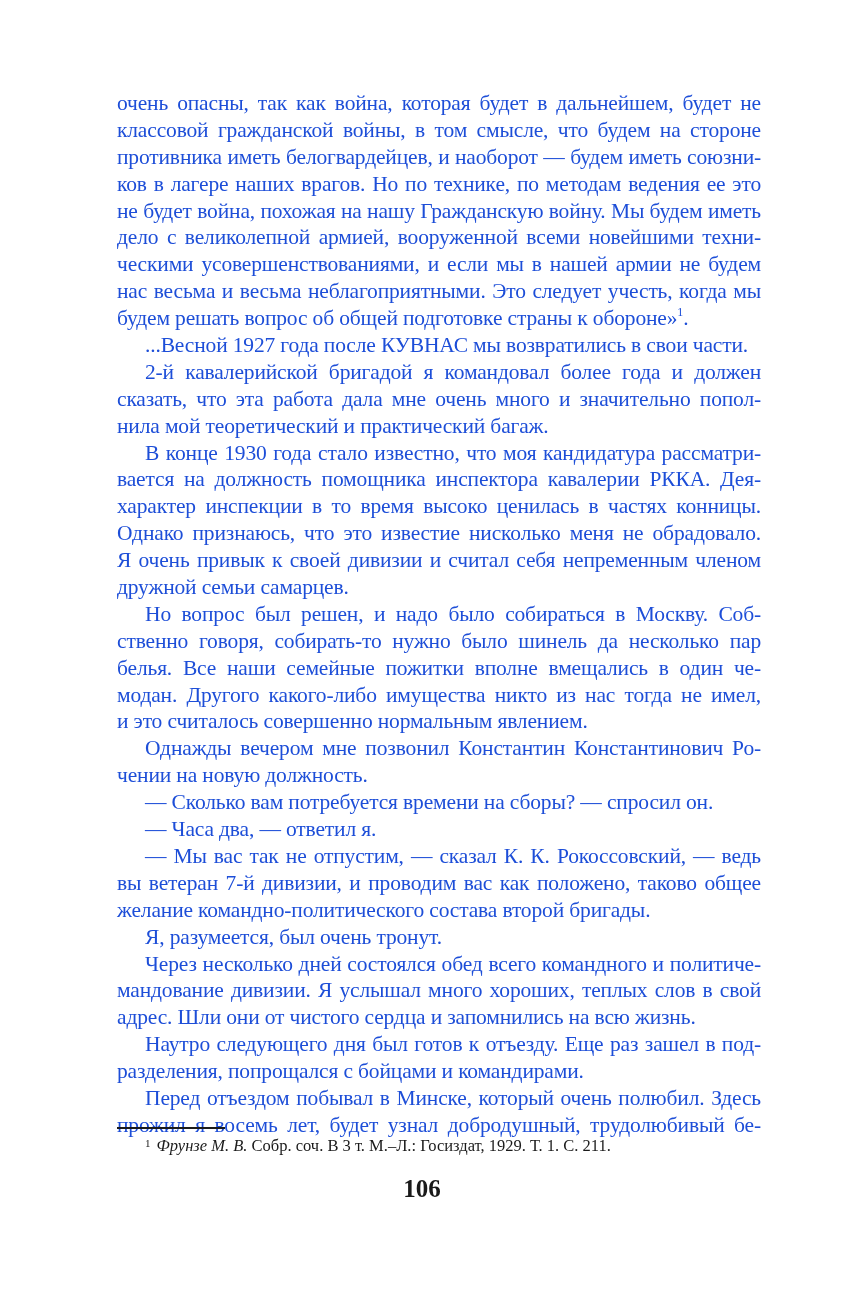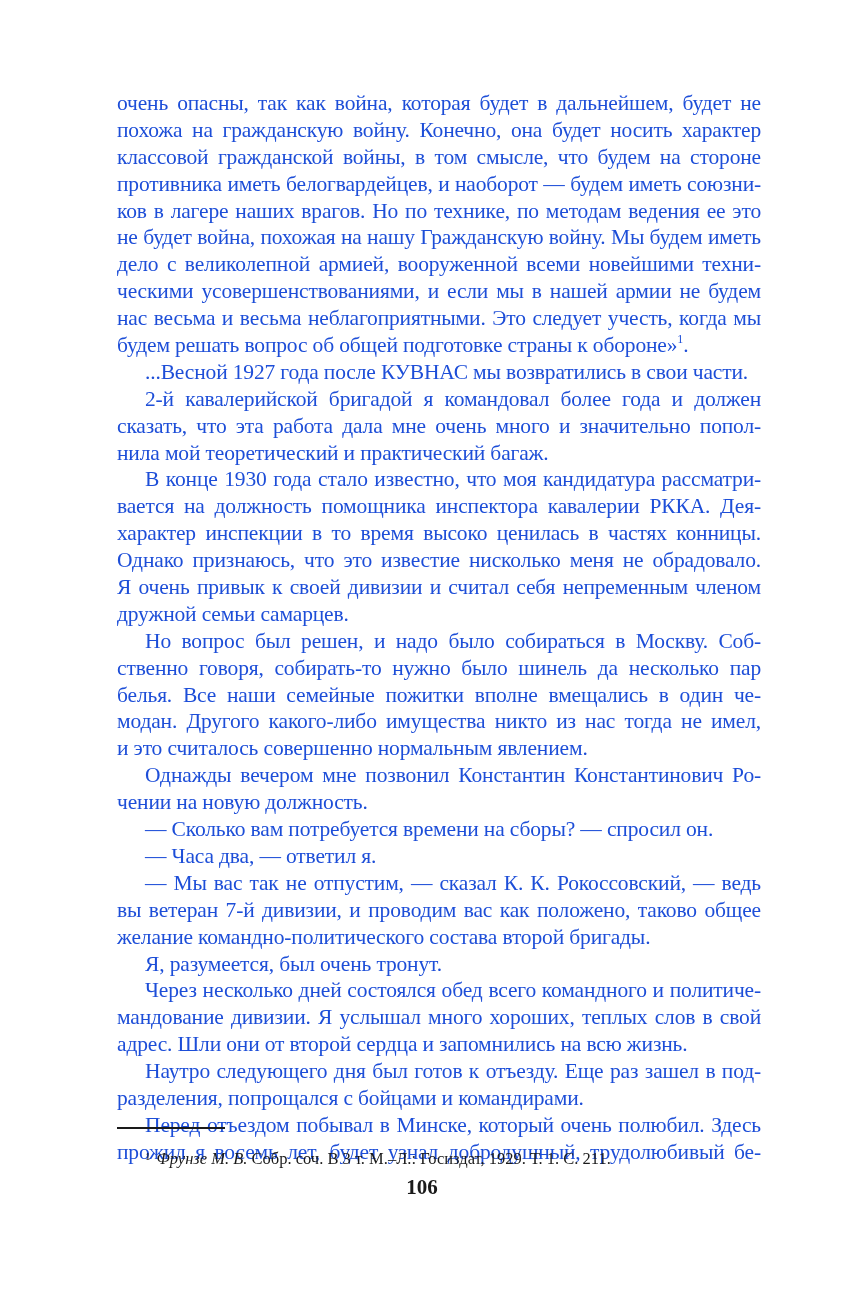--- a/index.html
+++ b/index.html
@@ -16,36 +16,35 @@
       text-align-last: justify;
       letter-spacing: -0.15px;
     }
     .line.last { text-align-last: left; }
     .line.indent { padding-left: 28px; }
     sup { font-size: 12px; line-height: 0; vertical-align: 9px; }
     .fn-rule { position: absolute; left: 117px; top: 1127px; width: 108px; height: 2px; background: #1a1a1a; }
     .footnote {
       position: absolute; left: 145px; top: 1136px;
       font-family: "Liberation Serif", "DejaVu Serif", serif;
-      font-size: 16.5px; color: #1a1a1a; white-space: nowrap; margin-top: 13px;
+      font-size: 16.5px; color: #1a1a1a; white-space: nowrap;
     }
     .footnote .fn-num { font-size: 11px; vertical-align: 4px; margin-right: 6px; }
     .footnote .fn-author { font-style: italic; }
     .page-number {
       position: absolute; left: 0; width: 844px; top: 1175px; text-align: center;
       font-family: "Liberation Serif", "DejaVu Serif", serif;
-      font-size: 21px; font-weight: bold; color: #1a1a1a;
+      font-size: 25px; font-weight: bold; color: #1a1a1a;
     }
   </style>
 </head>
 <body>
 
 <div class="page" id="page-body">
     <div class="line"><span>очень опасны, так как война, которая будет в дальнейшем, будет не</span></div>
-    <div class="line"><span>похожа на гражданскую войну. Конечно, она будет носить характер</span></div>
     <div class="line"><span>классовой гражданской войны, в том смысле, что будем на стороне</span></div>
     <div class="line"><span>противника иметь белогвардейцев, и наоборот — будем иметь союзни-</span></div>
     <div class="line"><span>ков в лагере наших врагов. Но по технике, по методам ведения ее это</span></div>
     <div class="line"><span>не будет война, похожая на нашу Гражданскую войну. Мы будем иметь</span></div>
     <div class="line"><span>дело с великолепной армией, вооруженной всеми новейшими техни-</span></div>
     <div class="line"><span>ческими усовершенствованиями, и если мы в нашей армии не будем</span></div>
     <div class="line"><span>нас весьма и весьма неблагоприятными. Это следует учесть, когда мы</span></div>
     <div class="line last"><span>будем решать вопрос об общей подготовке страны к обороне»</span><sup>1</sup><span>.</span></div>
     <div class="line indent last"><span>...Весной 1927 года после КУВНАС мы возвратились в свои части.</span></div>
     <div class="line indent"><span>2-й кавалерийской бригадой я командовал более года и должен</span></div>
@@ -65,21 +64,21 @@
     <div class="line indent"><span>Однажды вечером мне позвонил Константин Константинович Ро-</span></div>
     <div class="line last"><span>чении на новую должность.</span></div>
     <div class="line indent last"><span>— Сколько вам потребуется времени на сборы? — спросил он.</span></div>
     <div class="line indent last"><span>— Часа два, — ответил я.</span></div>
     <div class="line indent"><span>— Мы вас так не отпустим, — сказал К. К. Рокоссовский, — ведь</span></div>
     <div class="line"><span>вы ветеран 7-й дивизии, и проводим вас как положено, таково общее</span></div>
     <div class="line last"><span>желание командно-политического состава второй бригады.</span></div>
     <div class="line indent last"><span>Я, разумеется, был очень тронут.</span></div>
     <div class="line indent"><span>Через несколько дней состоялся обед всего командного и политиче-</span></div>
     <div class="line"><span>мандование дивизии. Я услышал много хороших, теплых слов в свой</span></div>
-    <div class="line last"><span>адрес. Шли они от второй сердца и запомнились на всю жизнь.</span></div>
+    <div class="line last"><span>адрес. Шли они от чистого сердца и запомнились на всю жизнь.</span></div>
     <div class="line indent"><span>Наутро следующего дня был готов к отъезду. Еще раз зашел в под-</span></div>
     <div class="line last"><span>разделения, попрощался с бойцами и командирами.</span></div>
     <div class="line indent"><span>Перед отъездом побывал в Минске, который очень полюбил. Здесь</span></div>
     <div class="line"><span>прожил я восемь лет, будет узнал добродушный, трудолюбивый бе-</span></div>
   </div>
 
 <div class="fn-rule"></div>
 <div class="footnote">
   <span class="fn-num">1</span><span class="fn-author">Фрунзе М. В.</span><span> Собр. соч. В 3 т. М.–Л.: Госиздат, 1929. Т. 1. С. 211.</span>
 </div>

